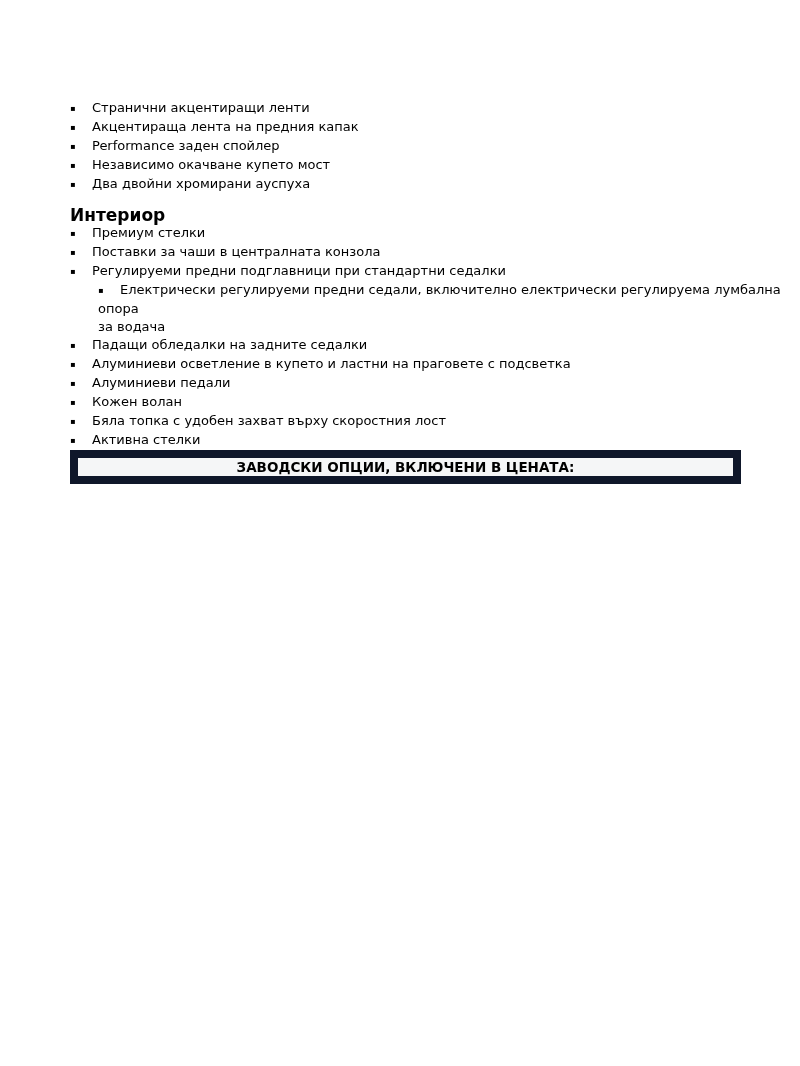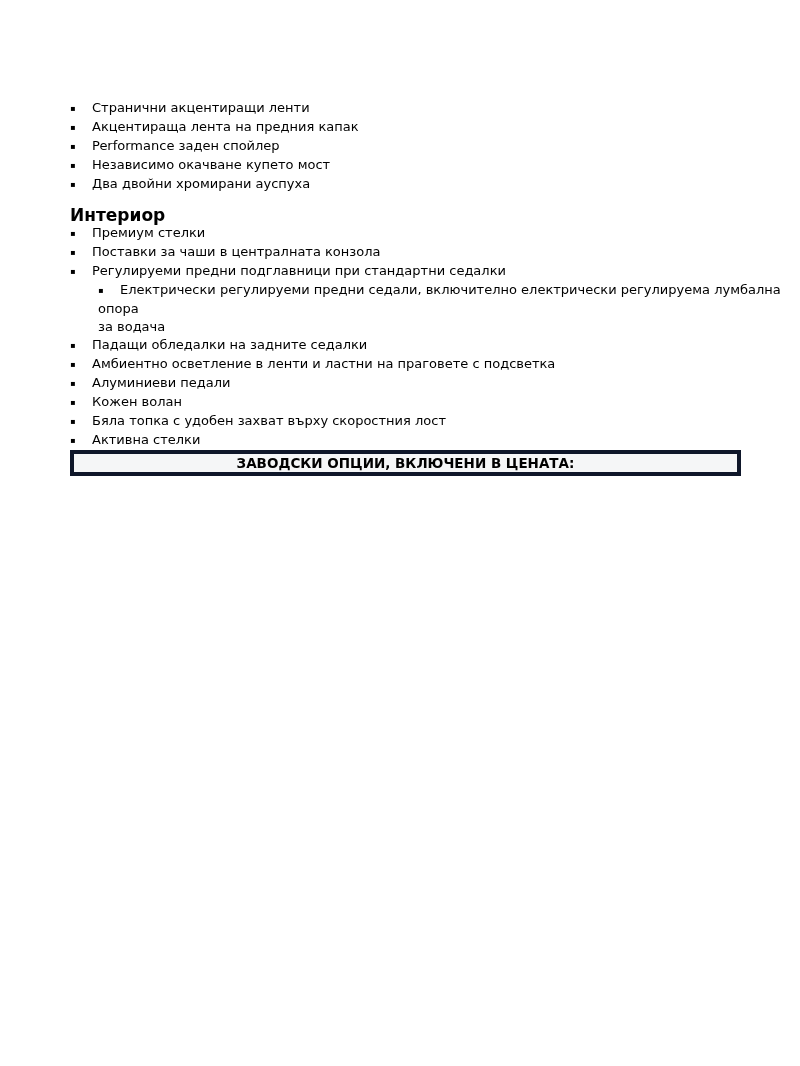--- a/index.html
+++ b/index.html
@@ -36,21 +36,21 @@
   .section-heading {
     font-size: 17px;
     font-weight: bold;
     line-height: 18px;
     margin-top: 12px;
   }
   .options-box {
     width: 671px;
     margin-top: 0;
     margin-bottom: 20px;
-    border: 4px solid #0f172a;
+    border: 8px solid #0f172a;
     background: #f5f6f7;
     text-align: center;
     font-weight: bold;
     font-size: 13.5px;
     line-height: 18px;
   }
 </style>
 </head>
 <body>
 
@@ -65,21 +65,21 @@
   </div>
 
   <div class="section-heading">Интериор</div>
 
   <div>
     <div class="li"><span class="bullet">▪</span><span>Премиум стелки</span></div>
     <div class="li"><span class="bullet">▪</span><span>Поставки за чаши в централната конзола</span></div>
     <div class="li"><span class="bullet">▪</span><span>Регулируеми предни подглавници при стандартни седалки</span></div>
     <div class="li wrap"><span class="bullet">▪</span><span>Електрически регулируеми предни седали, включително електрически регулируема лумбална опора</span><span class="cont">за водача</span></div>
     <div class="li"><span class="bullet">▪</span><span>Падащи обледалки на задните седалки</span></div>
-    <div class="li"><span class="bullet">▪</span><span>Амбиентно осветление в ленти и ластни на праговете с подсветка</span></div>
+    <div class="li"><span class="bullet">▪</span><span>Алуминиеви осветление в купето и ластни на праговете с подсветка</span></div>
     <div class="li"><span class="bullet">▪</span><span>Алуминиеви педали</span></div>
     <div class="li"><span class="bullet">▪</span><span>Кожен волан</span></div>
     <div class="li"><span class="bullet">▪</span><span>Бяла топка с удобен захват върху скоростния лост</span></div>
     <div class="li"><span class="bullet">▪</span><span>Активна стелки</span></div>
   </div>
 
   <div class="options-box">
     <span>ЗАВОДСКИ ОПЦИИ, ВКЛЮЧЕНИ В ЦЕНАТА:</span>
   </div>
 

